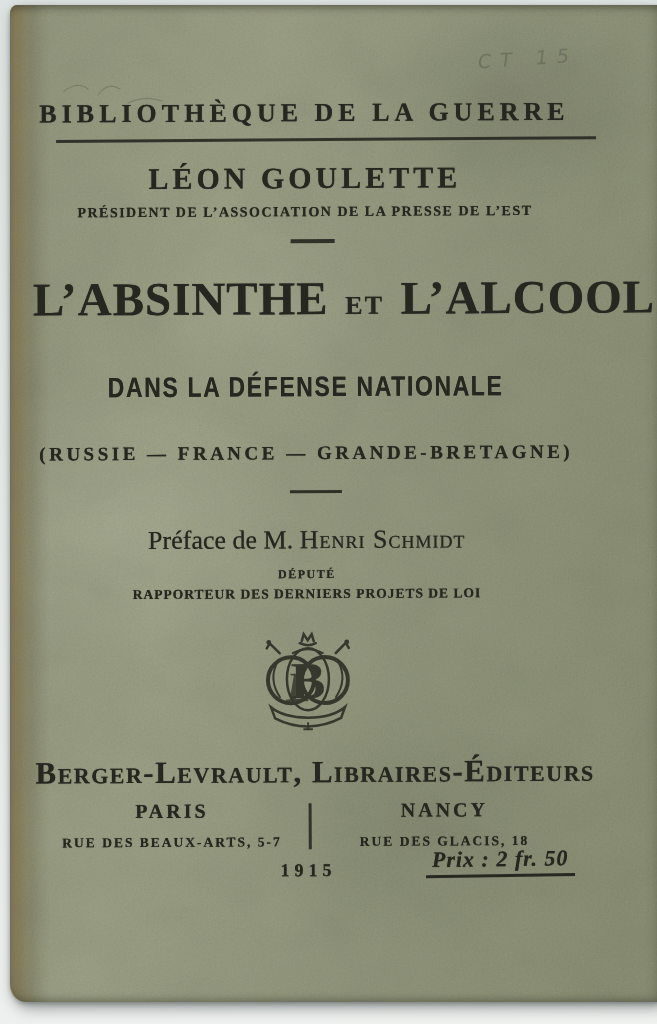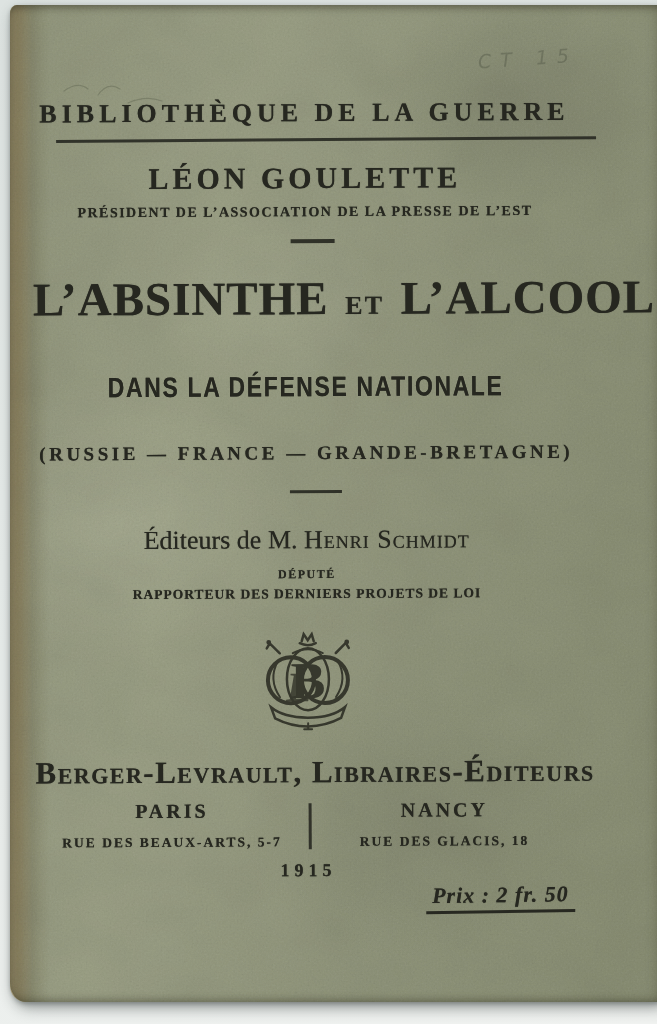--- a/index.html
+++ b/index.html
@@ -51,21 +51,21 @@
   .depute{top:562px;font-size:12px;font-weight:700;letter-spacing:1.5px;}
   .rapporteur{top:581px;font-size:13.5px;font-weight:700;letter-spacing:1px;}
   .monogram{top:626px;}
   .pubname{top:749px;font-size:31px;font-weight:700;font-variant:small-caps;letter-spacing:1.5px;white-space:nowrap;}
   .offices{top:794px;display:flex;}
   .office{flex:1;}
   .office .city{font-size:20px;font-weight:700;letter-spacing:3px;}
   .office .addr{margin-top:12px;font-size:13.5px;font-weight:700;letter-spacing:2px;white-space:nowrap;}
   .vdivider{position:absolute;left:50%;top:4px;width:3px;height:46px;background:#272821;opacity:.9;}
   .year{top:855px;font-size:18px;font-weight:700;letter-spacing:5px;}
-  .price{position:absolute;left:398px;top:878px;width:180px;text-align:center;}
+  .price{position:absolute;left:398px;top:842px;width:180px;text-align:center;}
   .price span{display:inline-block;font-size:22px;font-weight:700;font-style:italic;
               letter-spacing:1px;border-bottom:3px solid #272821;padding:0 6px 2px;transform:rotate(-.5deg);}
   .pencil{position:absolute;left:438px;top:42px;width:160px;text-align:center;
           font-family:"DejaVu Sans",sans-serif;font-style:italic;font-size:19px;letter-spacing:9px;
           color:rgba(74,80,62,.38);transform:rotate(-4deg);}
   svg.scribble{position:absolute;left:48px;top:68px;opacity:.3;}
 </style>
 </head>
 <body>
 
@@ -99,21 +99,21 @@
       <div class="cblock author-role ink">PRÉSIDENT DE L’ASSOCIATION DE LA PRESSE DE L’EST</div>
       <div class="rule-short rule2"></div>
 
       <div class="cblock title ink"><span>L’ABSINTHE</span> <span class="et">ET</span> <span>L’ALCOOL</span></div>
 
       <div class="cblock subtitle ink"><span>DANS LA DÉFENSE NATIONALE</span></div>
 
       <div class="cblock scope ink">(RUSSIE — FRANCE — GRANDE-BRETAGNE)</div>
       <div class="rule-short rule3"></div>
 
-      <div class="cblock preface ink"><span>Éditeurs de M.</span> <span class="nm">Henri Schmidt</span></div>
+      <div class="cblock preface ink"><span>Préface de M.</span> <span class="nm">Henri Schmidt</span></div>
       <div class="cblock depute ink">DÉPUTÉ</div>
       <div class="cblock rapporteur ink">RAPPORTEUR DES DERNIERS PROJETS DE LOI</div>
 
       <div class="cblock monogram">
         <svg width="100" height="100" viewBox="0 0 100 100" style="opacity:.88">
           <g stroke="#2b2c23" fill="none" stroke-linecap="round">
 
             <path d="M44,10 L46,3 L50,9 L54,3 L56,10" stroke-width="2.5"></path>
             <path d="M42,12 q8,4 16,0" stroke-width="2.5"></path>
 

